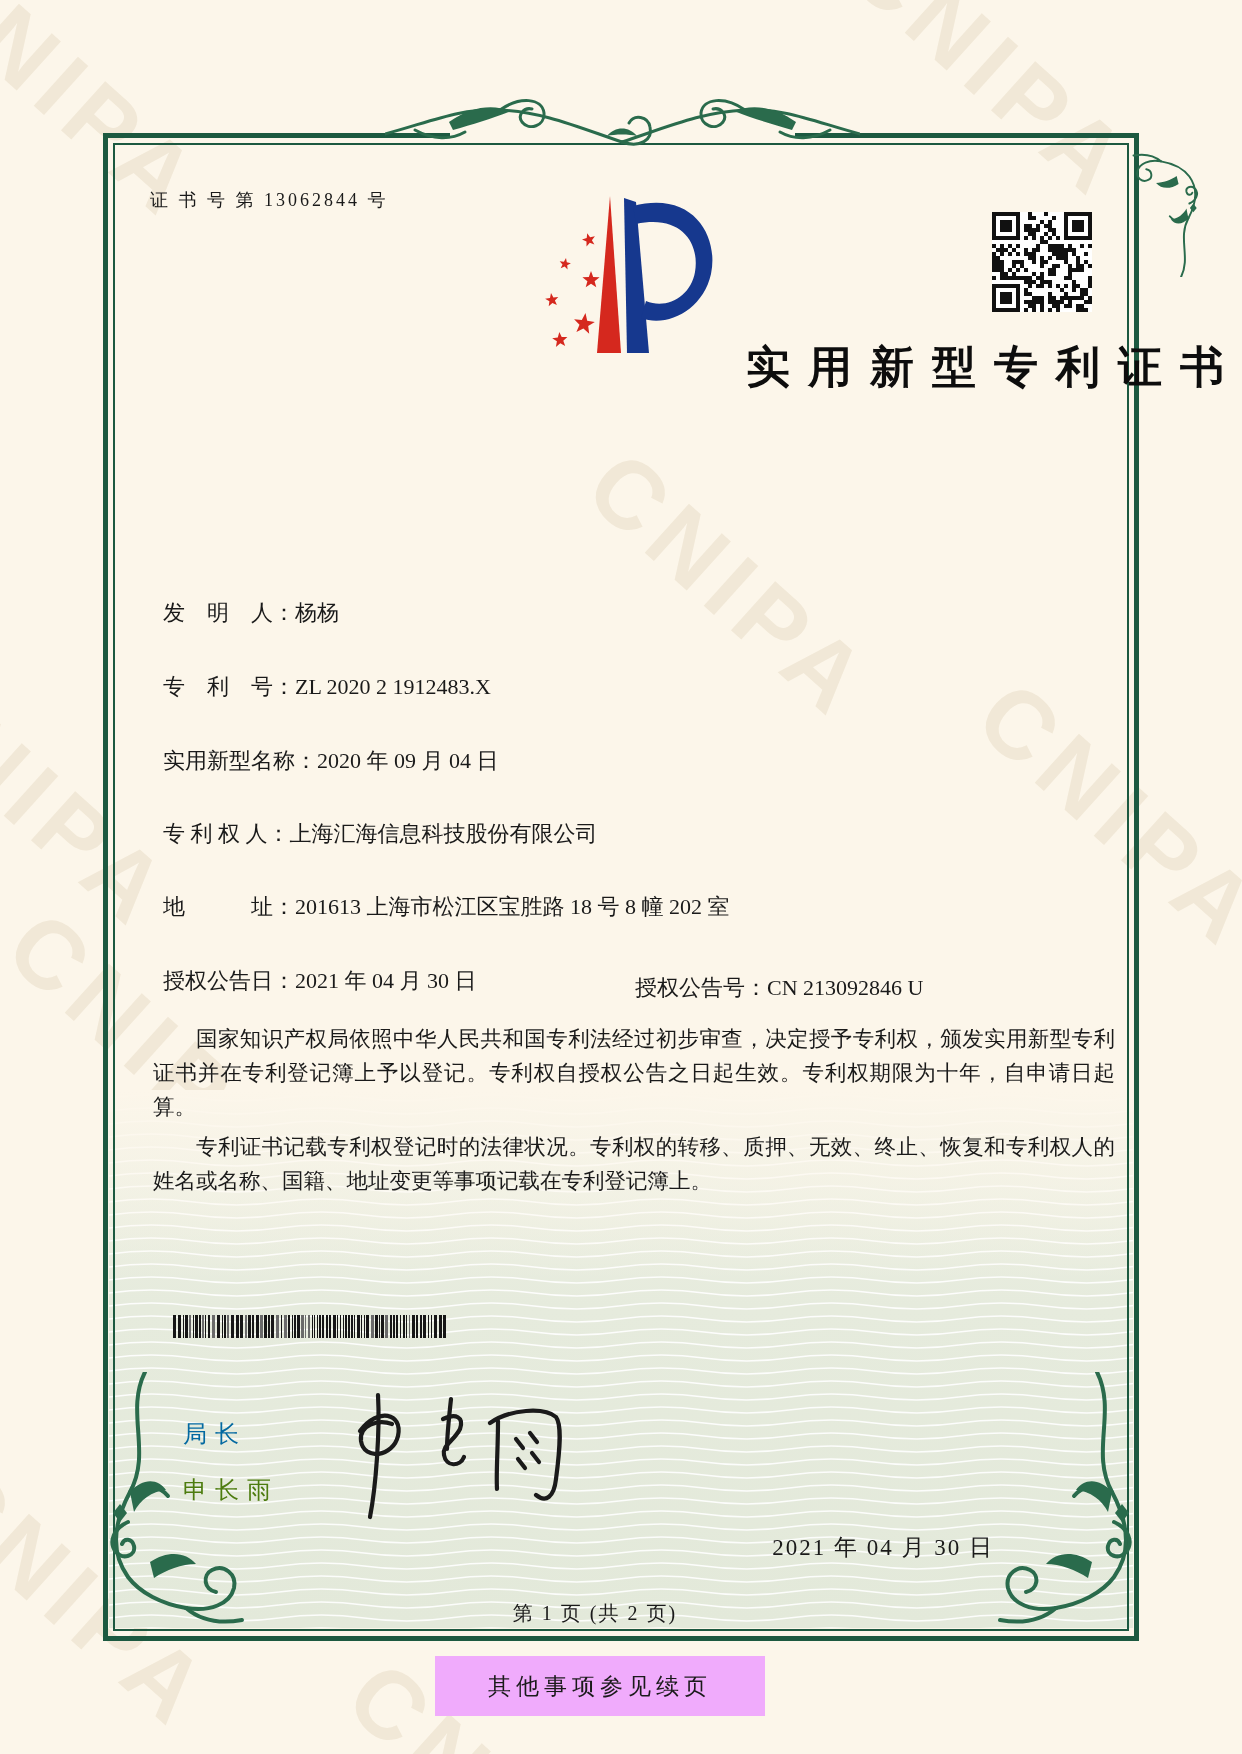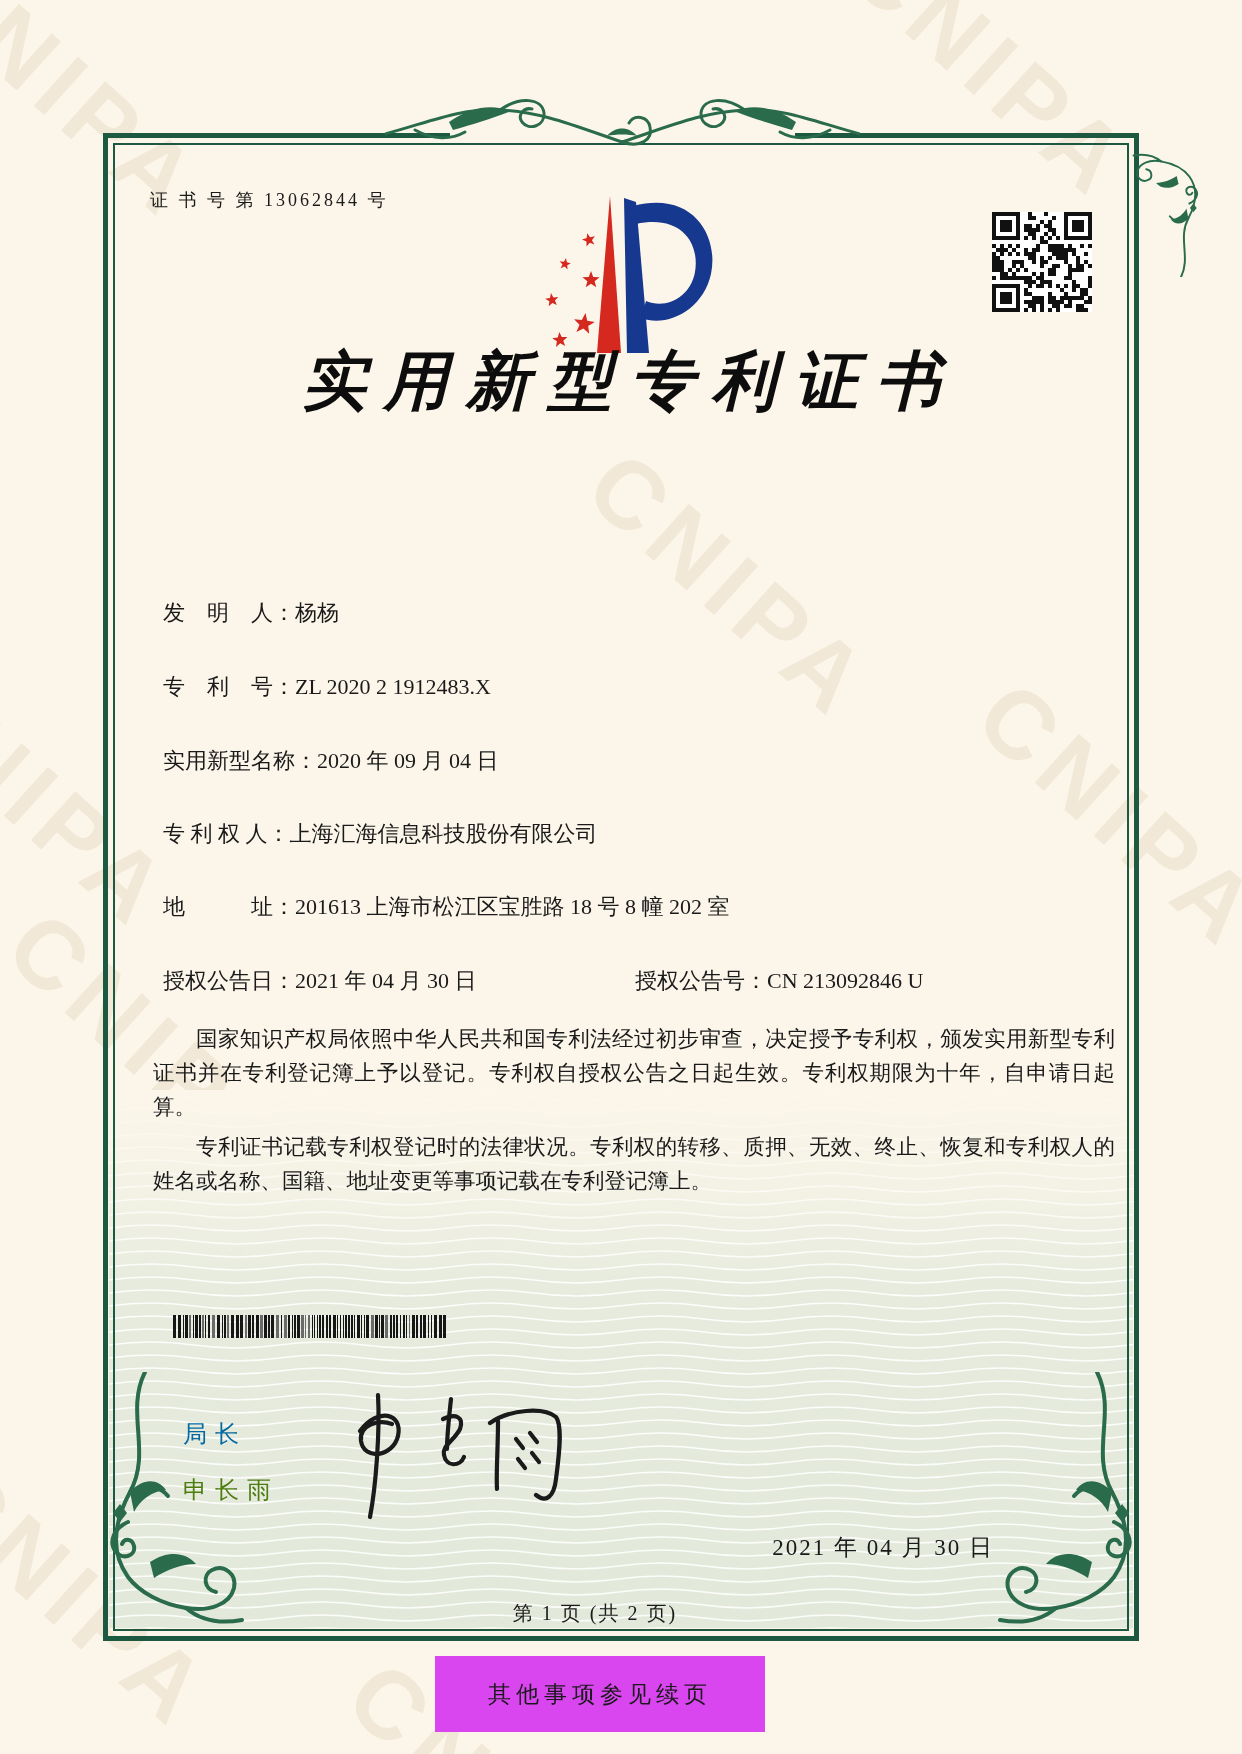--- a/index.html
+++ b/index.html
@@ -45,34 +45,33 @@
   .ornament{z-index:6;}
   
   .cert-no{
     left:150px;top:188px;z-index:5;
     font-size:18px;letter-spacing:3px;
   }
   .qr{left:992px;top:212px;width:100px;height:100px;z-index:5;}
   .logo{left:525px;top:188px;width:190px;height:175px;z-index:5;}
   .title{
     left:0;top:338px;width:1242px;z-index:5;
-    text-align:center;
-    font-size:64px;font-weight:bold;letter-spacing:18px;
+    text-align:right;
+    font-size:44px;font-weight:bold;letter-spacing:18px;
     padding-left:18px;box-sizing:border-box;
     color:#0d0d0d;
-    font-style:italic;
   }
   
   .field{
     left:163px;width:960px;z-index:5;
     font-size:22px;white-space:nowrap;
   }
   .f1{top:522px;} .f2{top:598px;} .f3{top:672px;}
   .f4{top:746px;} .f5{top:819px;} .f6{top:892px;} .f7{top:966px;}
-  .grant-no-pair{position:absolute;left:472px;top:0;white-space:nowrap;}
+  .grant-no-pair{position:absolute;left:472px;top:7px;white-space:nowrap;}
   
   .body-text{
     left:145px;top:1022px;width:962px;z-index:5;
     font-size:21.5px;line-height:34px;
     text-align:justify;
     margin-left:8px;
   }
   .body-text p{margin:0 0 6px 0;text-indent:2em;}
   
   .barcode{left:173px;top:1315px;width:274px;height:23px;z-index:5;}
@@ -91,22 +90,22 @@
   .sig{left:348px;top:1390px;width:220px;height:132px;z-index:5;}
   .issue-date{
     left:683px;top:1532px;width:400px;z-index:5;
     text-align:center;font-size:23px;letter-spacing:2px;
   }
   .page-num{
     left:85px;top:1600px;width:1020px;z-index:5;
     text-align:center;font-size:20px;letter-spacing:2px;
   }
   .note-box{
-    left:435px;top:1656px;width:330px;height:76px;z-index:5;
-    background:#d946ef;
+    left:435px;top:1656px;width:330px;height:60px;z-index:5;
+    background:#f0abfc;
     display:flex;align-items:center;justify-content:center;
   }
   .note-text{font-size:23px;letter-spacing:5px;}
 </style>
 </head>
 <body>
 
 <div class="page">
 
   <div class="wm" style="left:-30px;top:-70px;">CNIPA</div>

